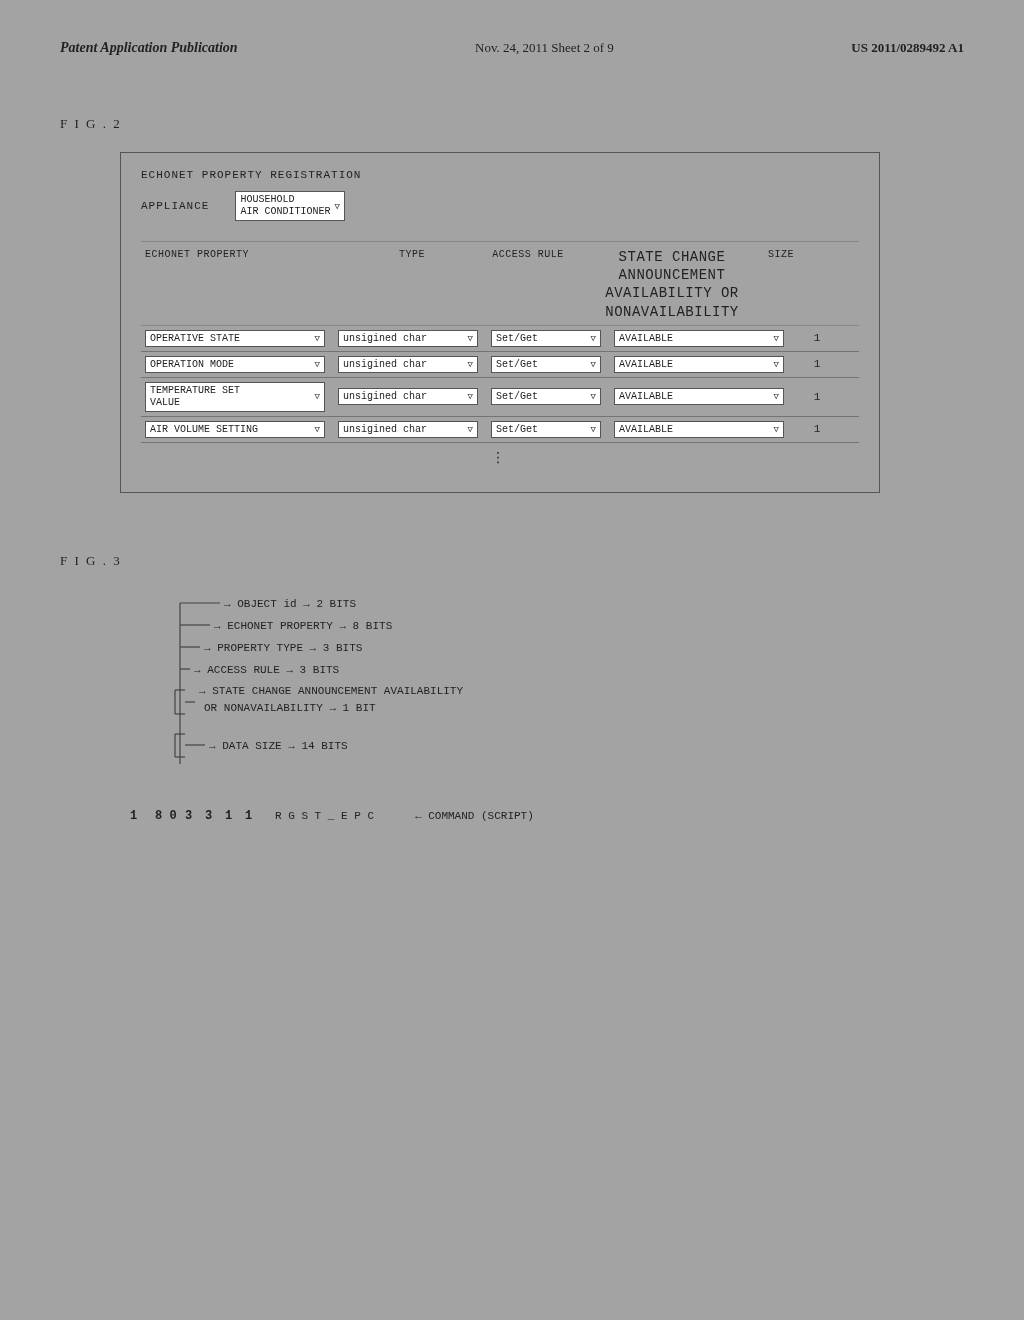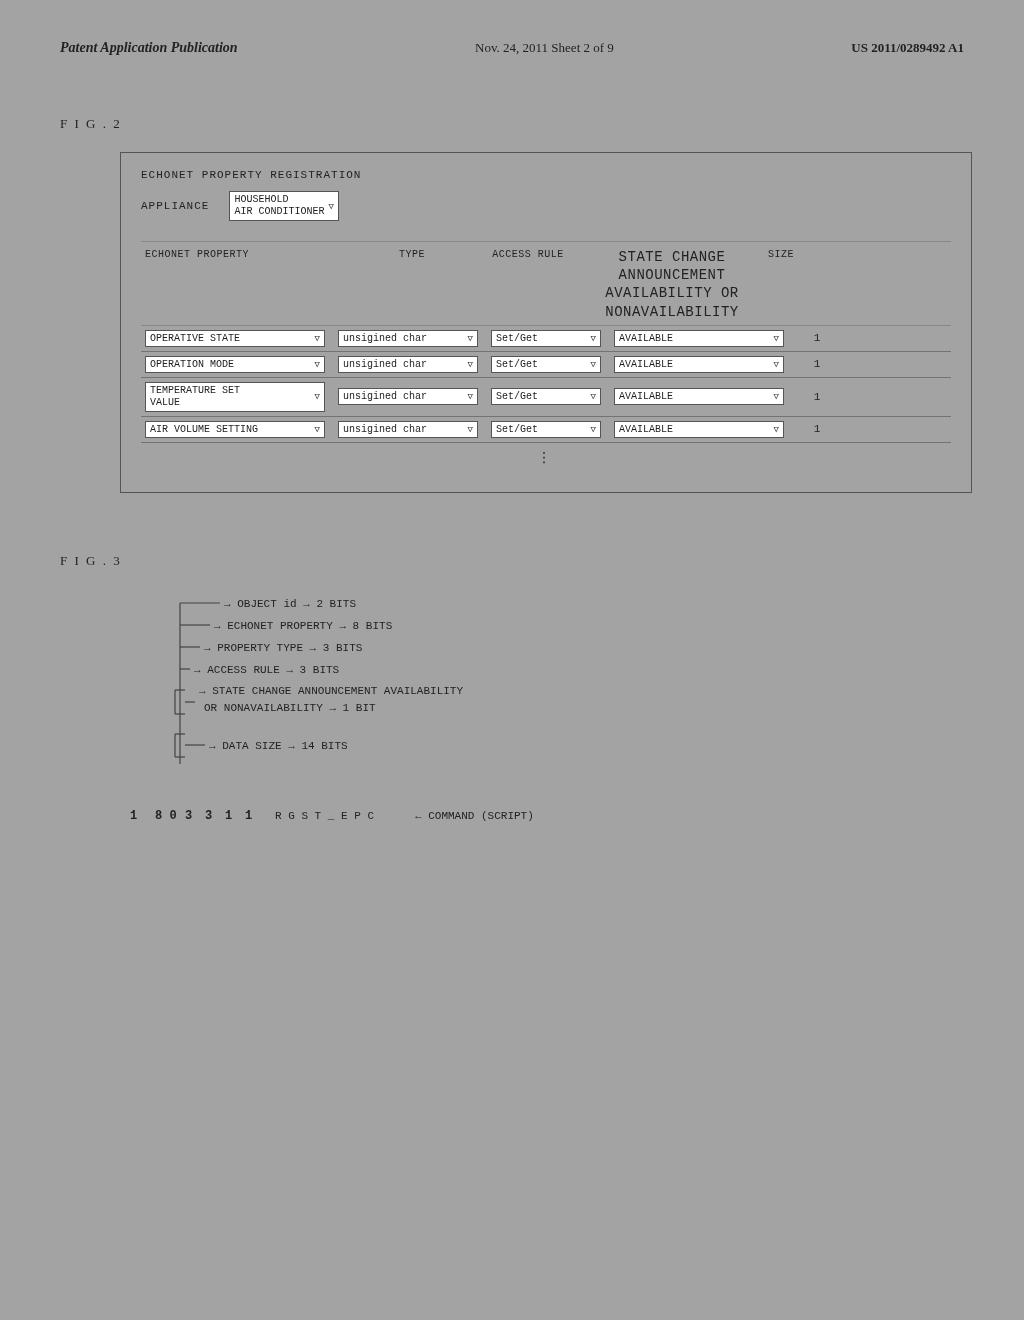--- a/index.html
+++ b/index.html
@@ -53,36 +53,36 @@
       font-size: 13px;
       margin-bottom: 20px;
       letter-spacing: 2px;
     }
 
     
     .fig2-container {
       border: 1.5px solid #555;
       margin-bottom: 60px;
       padding: 16px 20px 20px 20px;
-      width: 852px;
+      width: 760px;
       margin-left: 60px;
     }
 
     .registration-title {
       font-size: 11px;
       letter-spacing: 1px;
       margin-bottom: 10px;
       font-weight: normal;
     }
 
     .appliance-row {
       display: flex;
       align-items: center;
       margin-bottom: 20px;
-      gap: 16px;
+      gap: 22px;
     }
 
     .appliance-label {
       font-size: 11px;
       letter-spacing: 1px;
       margin-right: 4px;
     }
 
     .dropdown-box {
       border: 1px solid #555;

